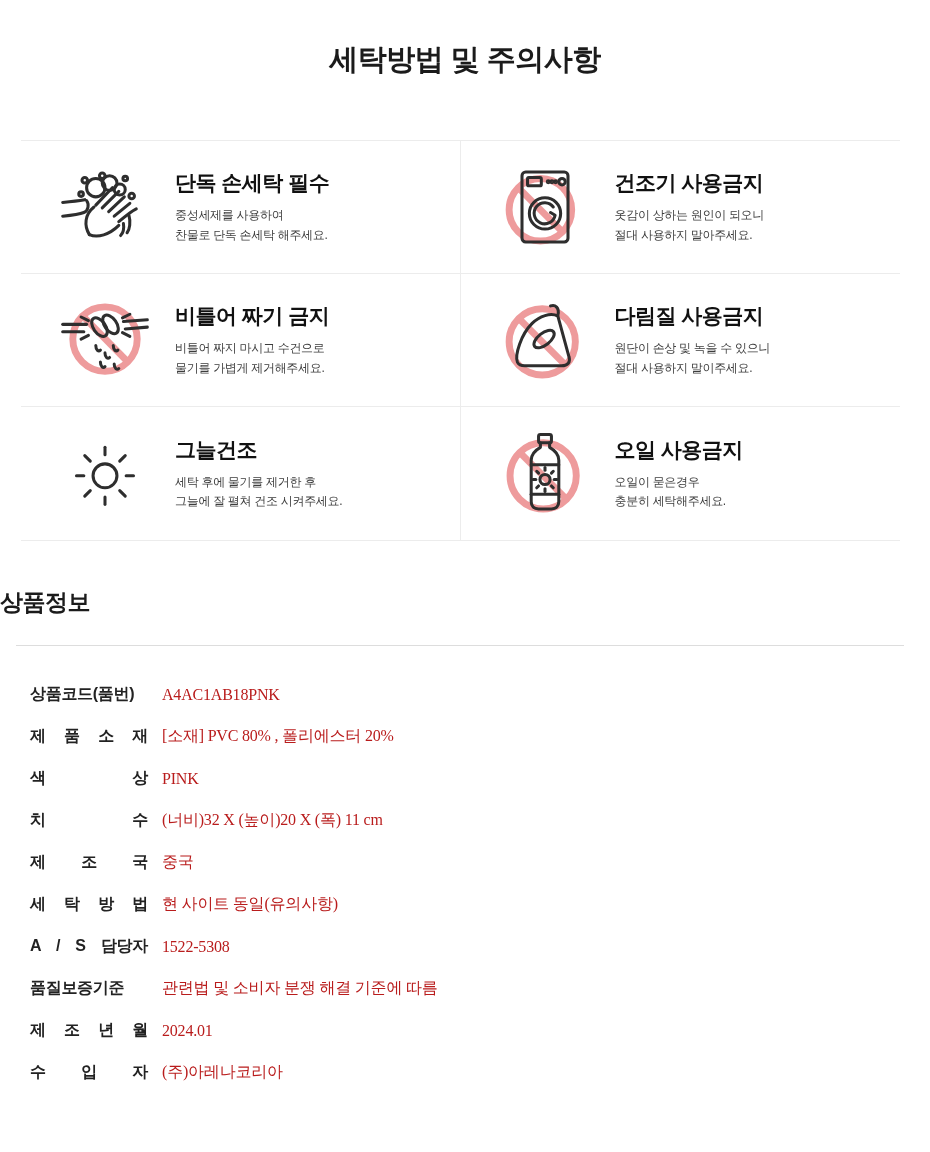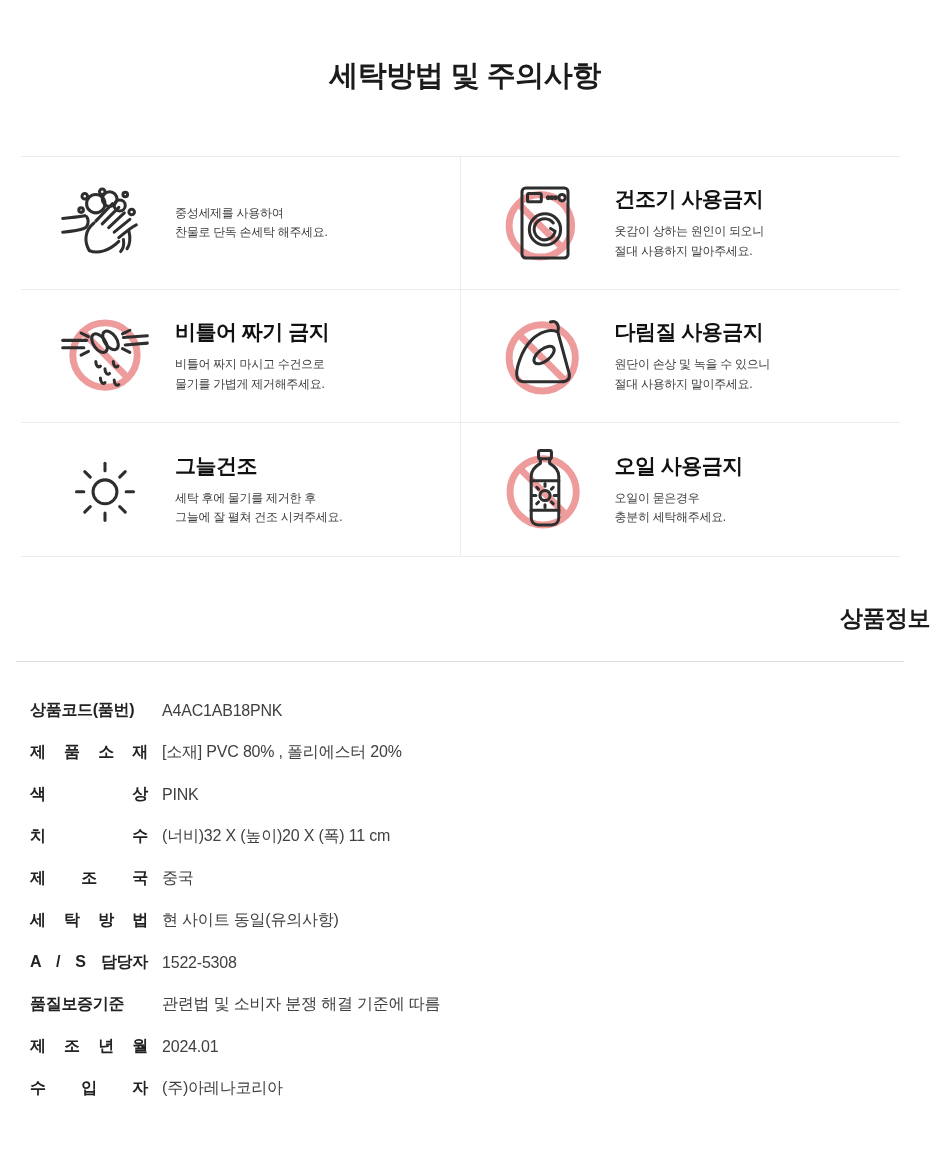--- a/index.html
+++ b/index.html
@@ -9,30 +9,30 @@
     min-height: 1152px;
     margin: 0 auto;
     font-family: "Liberation Sans", "DejaVu Sans", sans-serif;
     color: #1b1b1b;
     -webkit-font-smoothing: antialiased;
   }
   .page { width: 930px; position: relative; }
 
   
   .care-heading {
-    padding-top: 56px;
+    padding-top: 40px;
     text-align: center;
     font-size: 29px;
     font-weight: 700;
     letter-spacing: -0.5px;
     color: #1b1b1b;
   }
   .info-heading {
     margin-top: 46px;
-    text-align: right;
+    text-align: left;
     font-size: 23px;
     font-weight: 700;
     letter-spacing: -0.5px;
     color: #1b1b1b;
   }
 
   
   .care-grid {
     margin: 60px 30px 0 21px;
     display: grid;
@@ -91,22 +91,23 @@
     width: 118px;
     flex: 0 0 118px;
     font-weight: 700;
     color: #222222;
     letter-spacing: -0.3px;
     text-align: justify;
     text-align-last: justify;
     margin-right: 14px;
   }
   .info-value {
-    color: #404040;
+    color: #b91c1c;
     letter-spacing: -0.2px;
+    font-family: Liberation Serif, serif;
   }
 </style>
 </head>
 <body>
 
 <div class="page">
 
   <h1 class="care-heading">세탁방법 및 주의사항</h1>
 
   <div class="care-grid">
@@ -131,20 +132,21 @@
             <circle cx="66" cy="31" r="6"></circle>
             <circle cx="28" cy="21" r="3"></circle>
             <circle cx="24" cy="36" r="2.5"></circle>
             <circle cx="72" cy="19" r="2.5"></circle>
             <circle cx="79" cy="38" r="3"></circle>
             <circle cx="47" cy="16" r="3"></circle>
           </g>
         </svg>
       </div>
       <div class="care-text">
+        <div class="care-title">단독 손세탁 필수</div>
         <div class="care-desc"><span>중성세제를 사용하여</span><br><span>찬물로 단독 손세탁 해주세요.</span></div>
       </div>
     </div>
 
     <div class="care-cell">
       <div class="care-icon">
         <svg viewBox="0 0 100 100" fill="none">
           <g stroke="#ee9b9c" stroke-width="7.5">
             <circle cx="45" cy="53" r="34"></circle>
             <line x1="22" y1="30" x2="69" y2="77"></line>

